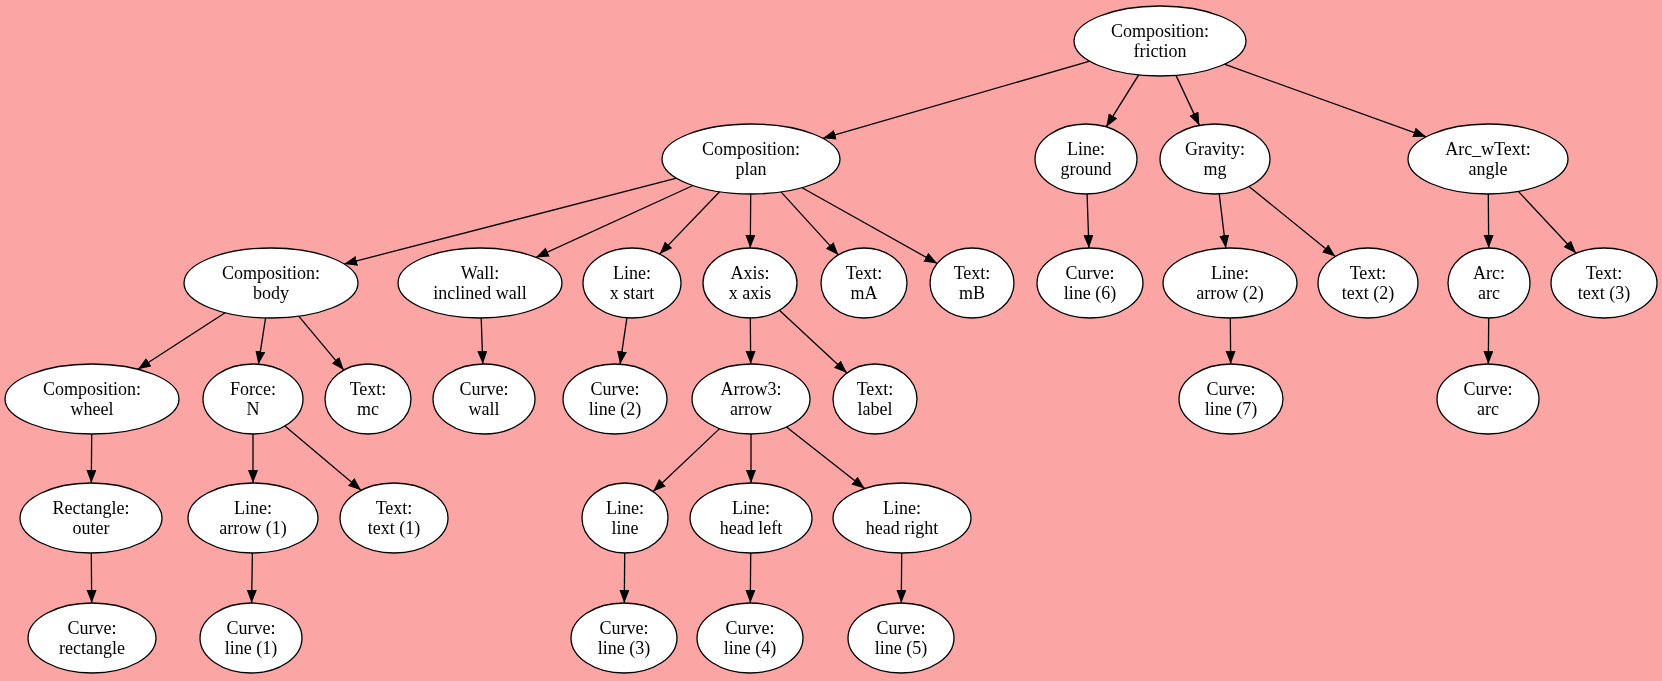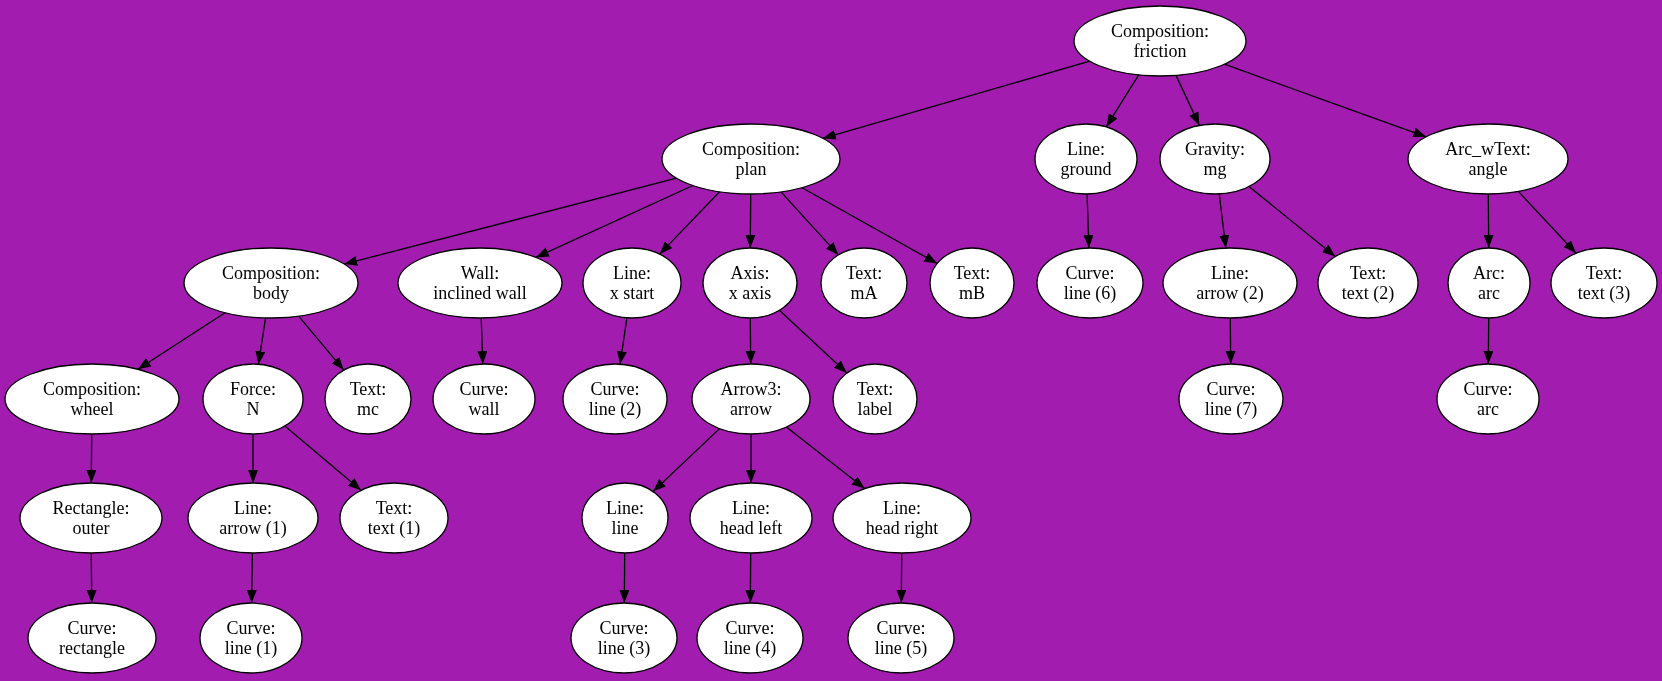--- a/index.html
+++ b/index.html
@@ -3,21 +3,21 @@
 <meta charset="utf-8">
 <style>
   html, body {
     margin: 0;
     padding: 0;
     background: #ffffff;
   }
   .canvas-wrap {
     width: 1662px;
     height: 681px;
-    background: #a21caf;
+    background: #fca5a5;
     overflow: hidden;
   }
   svg {
     display: block;
   }
   .node-ellipse {
     fill: #ffffff;
     stroke: #000000;
     stroke-width: 1.3;
   }

